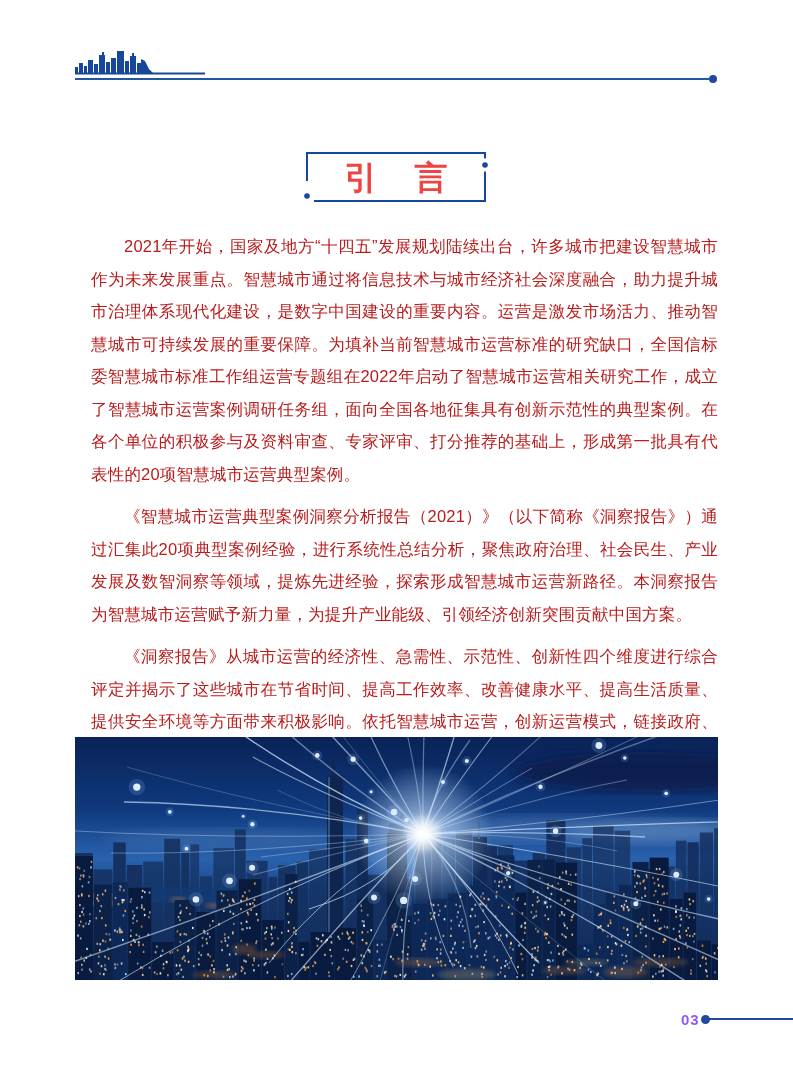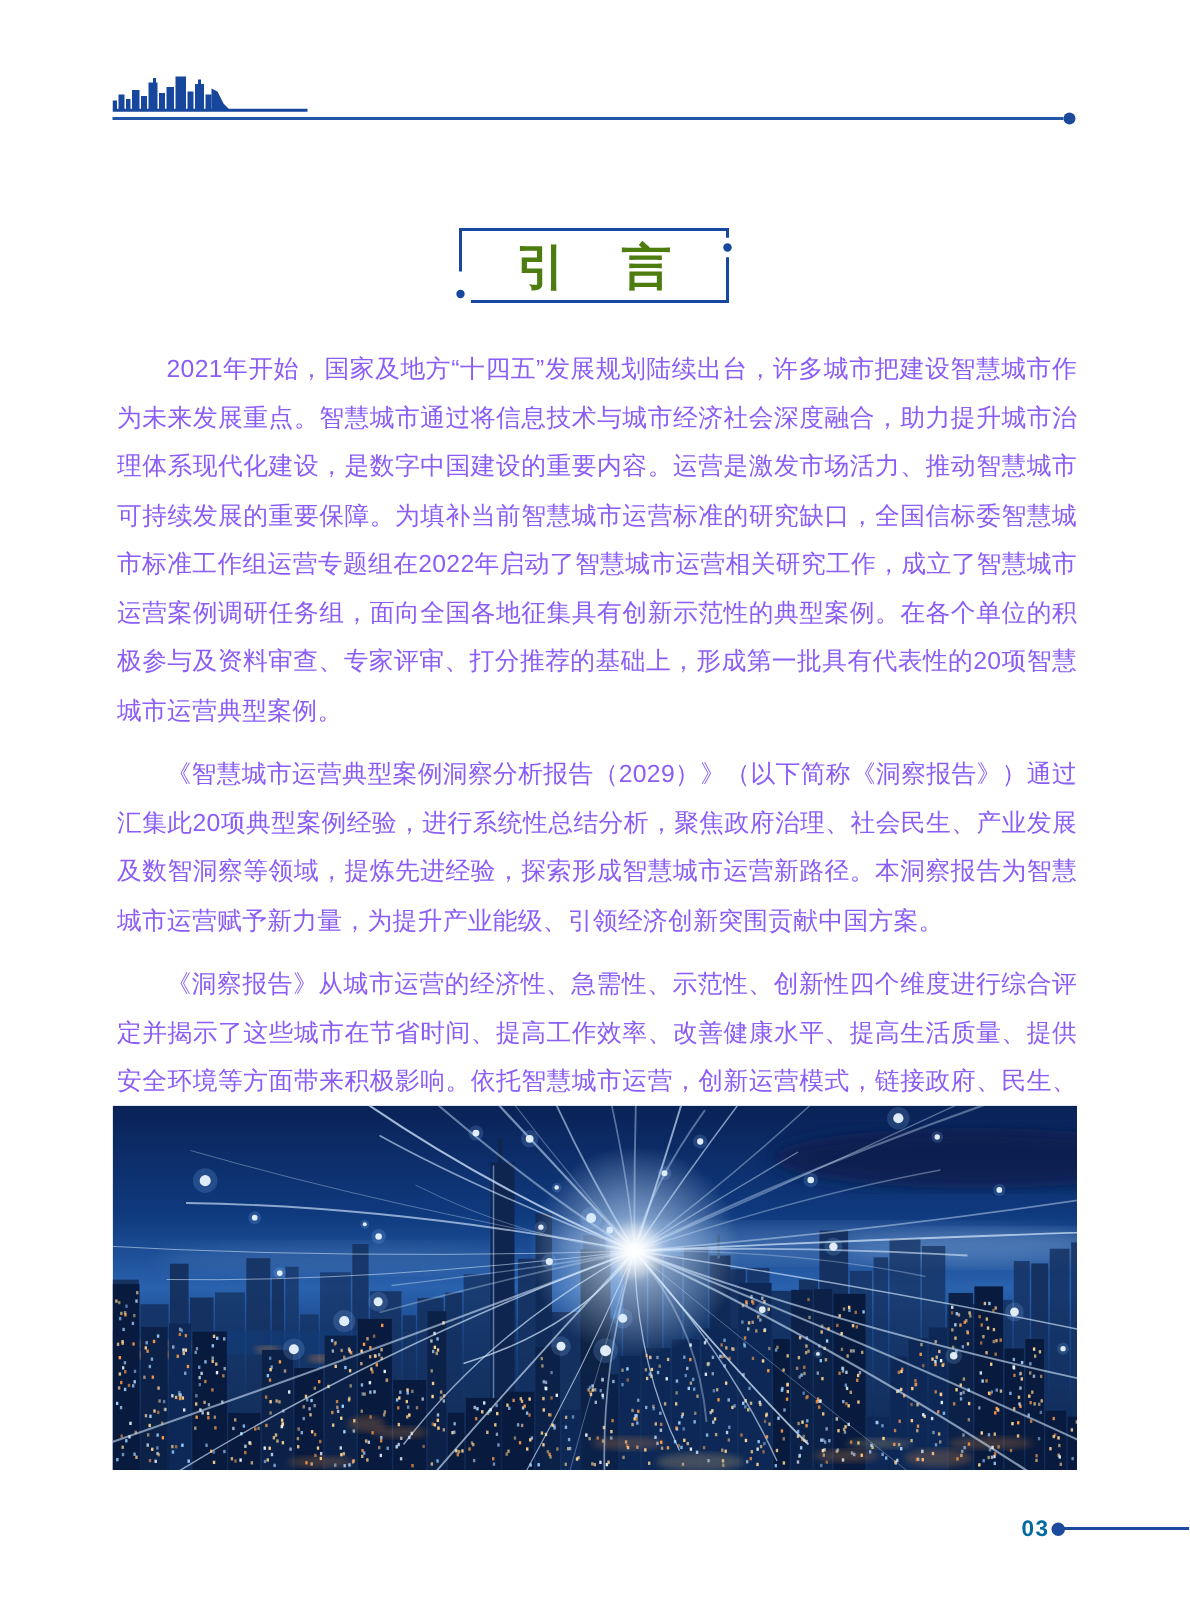--- a/index.html
+++ b/index.html
@@ -17,37 +17,37 @@
     font-size:14.5px;font-weight:bold;color:#3e4a66;letter-spacing:.5px;white-space:nowrap;
   }
   .hdr-rule{position:absolute;left:75px;top:78px;width:634px;height:2px;background:#2257a8;}
   .hdr-rule-dot{position:absolute;left:709px;top:75px;width:8px;height:8px;border-radius:50%;background:#1d4a9d;}
 
   
   .intro-box{position:absolute;left:303px;top:150px;width:186px;height:54px;}
   .intro-box svg{position:absolute;inset:0;}
   .intro-box .txt{
     position:absolute;inset:0;display:flex;align-items:center;justify-content:center;
-    font-size:33px;font-weight:bold;color:#4d7c0f;letter-spacing:14px;text-indent:14px;
+    font-size:33px;font-weight:bold;color:#ef4444;letter-spacing:14px;text-indent:14px;
     line-height:1;
   }
 
   
   .content{position:absolute;left:75px;top:230px;width:643px;}
   .content p{
-    margin:0 0 10px 3px;font-size:16.5px;line-height:32.5px;color:#8b5cf6;
+    margin:0 0 10px 16px;font-size:16.5px;line-height:32.5px;color:#b91c1c;
     text-align:justify;text-indent:2em;letter-spacing:.2px;
   }
 
   
   .hero{position:absolute;left:75px;top:737px;width:643px;height:243px;overflow:hidden;}
   .hero svg{display:block;}
 
   
-  .ft-num{position:absolute;left:681px;top:1011px;font-size:15px;font-weight:bold;color:#0369a1;letter-spacing:1px;}
+  .ft-num{position:absolute;left:681px;top:1011px;font-size:15px;font-weight:bold;color:#8b5cf6;letter-spacing:1px;}
   .ft-dot{position:absolute;left:701px;top:1015px;width:9px;height:9px;border-radius:50%;background:#1d4a9d;}
   .ft-line{position:absolute;left:706px;right:0;top:1018px;height:2px;background:#1d4a9d;}
 </style>
 </head>
 <body>
 
 <div class="page">
 
   <div class="hdr-logo">
     <svg width="132" height="27" viewBox="0 0 132 27">
@@ -79,21 +79,21 @@
       <path d="M4,31 L4,3 L182,3 L182,8.5" stroke="#17479e" stroke-width="2" fill="none"></path>
       <circle cx="182" cy="15" r="2.8" fill="#17479e"></circle>
       <path d="M182,21.5 L182,51 L11,51" stroke="#17479e" stroke-width="2" fill="none"></path>
       <circle cx="4" cy="46" r="2.8" fill="#17479e"></circle>
     </svg>
     <div class="txt">引 言</div>
   </div>
 
   <div class="content">
     <p>2021年开始，国家及地方“十四五”发展规划陆续出台，许多城市把建设智慧城市作为未来发展重点。智慧城市通过将信息技术与城市经济社会深度融合，助力提升城市治理体系现代化建设，是数字中国建设的重要内容。运营是激发市场活力、推动智慧城市可持续发展的重要保障。为填补当前智慧城市运营标准的研究缺口，全国信标委智慧城市标准工作组运营专题组在2022年启动了智慧城市运营相关研究工作，成立了智慧城市运营案例调研任务组，面向全国各地征集具有创新示范性的典型案例。在各个单位的积极参与及资料审查、专家评审、打分推荐的基础上，形成第一批具有代表性的20项智慧城市运营典型案例。</p>
-    <p>《智慧城市运营典型案例洞察分析报告（2029）》（以下简称《洞察报告》）通过汇集此20项典型案例经验，进行系统性总结分析，聚焦政府治理、社会民生、产业发展及数智洞察等领域，提炼先进经验，探索形成智慧城市运营新路径。本洞察报告为智慧城市运营赋予新力量，为提升产业能级、引领经济创新突围贡献中国方案。</p>
+    <p>《智慧城市运营典型案例洞察分析报告（2021）》（以下简称《洞察报告》）通过汇集此20项典型案例经验，进行系统性总结分析，聚焦政府治理、社会民生、产业发展及数智洞察等领域，提炼先进经验，探索形成智慧城市运营新路径。本洞察报告为智慧城市运营赋予新力量，为提升产业能级、引领经济创新突围贡献中国方案。</p>
     <p>《洞察报告》从城市运营的经济性、急需性、示范性、创新性四个维度进行综合评定并揭示了这些城市在节省时间、提高工作效率、改善健康水平、提高生活质量、提供安全环境等方面带来积极影响。依托智慧城市运营，创新运营模式，链接政府、民生、企业及数据要素，激活城市发展内生动力，推进城市功能与品质再提升、再升级。</p>
   </div>
 
   <div class="hero">
     <svg id="citysvg" width="643" height="243" viewBox="0 0 643 243">
       <defs>
         <linearGradient id="sky" x1="0" y1="0" x2="0" y2="1">
           <stop offset="0" stop-color="#0a2257"></stop>
           <stop offset="0.30" stop-color="#0f3a7e"></stop>
           <stop offset="0.50" stop-color="#2a62ae"></stop>

